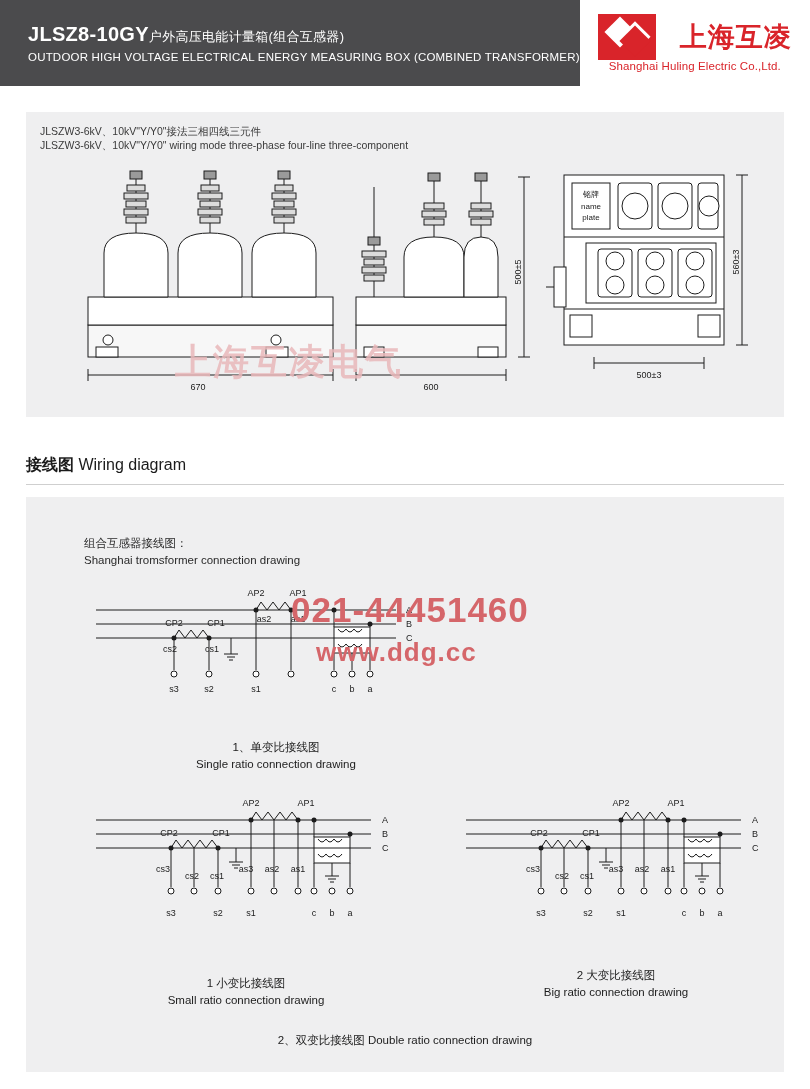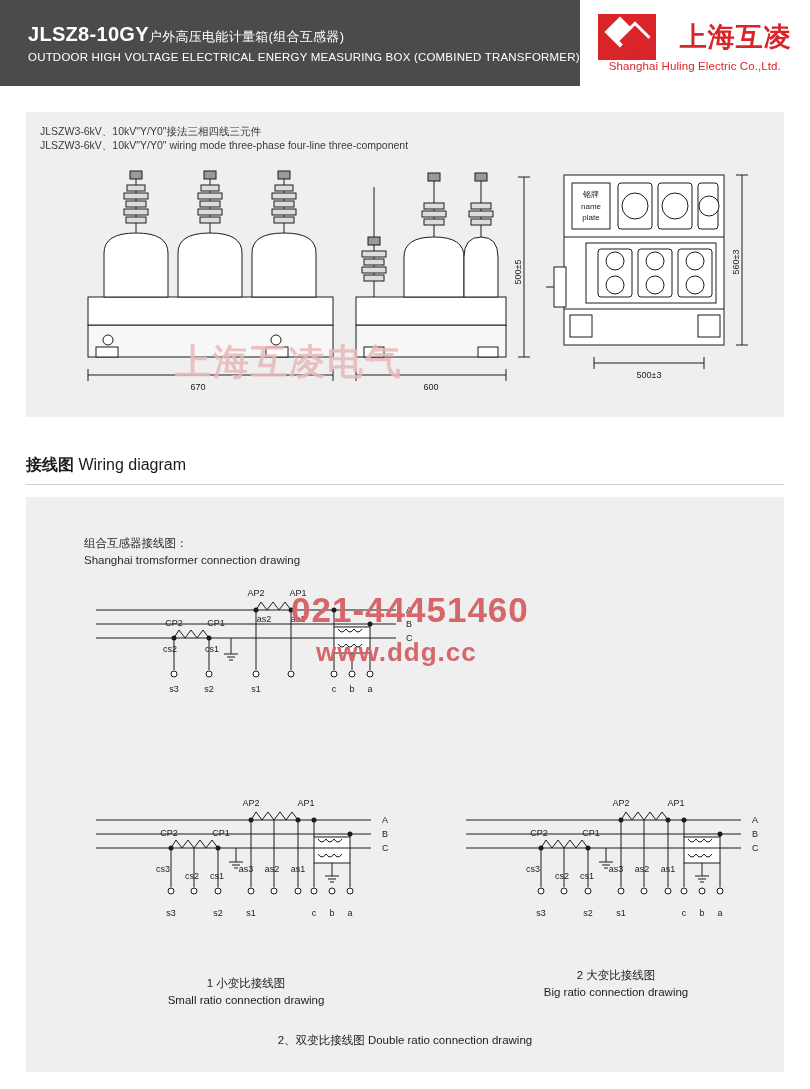--- a/index.html
+++ b/index.html
@@ -447,20 +447,24 @@
       <text class="lbl" x="340" y="45">B</text>
       <text class="lbl" x="340" y="59">C</text>
       <text class="lbl" x="108" y="110" text-anchor="middle">s3</text>
       <text class="lbl" x="143" y="110" text-anchor="middle">s2</text>
       <text class="lbl" x="190" y="110" text-anchor="middle">s1</text>
       <text class="lbl" x="268" y="110" text-anchor="middle">c</text>
       <text class="lbl" x="286" y="110" text-anchor="middle">b</text>
       <text class="lbl" x="304" y="110" text-anchor="middle">a</text>
     </svg>
 
+    <div class="cap-center" style="left:140px; top:242px; width:220px;">
+      <div>1、单变比接线图</div>
+      <div>Single ratio connection drawing</div>
+    </div>
 
     <svg width="350" height="160" style="position:absolute;left:40px;top:295px;">
       <g stroke="#1c1c1c" fill="none" stroke-width="1">
         <line x1="30" y1="28" x2="305" y2="28"></line>
         <line x1="30" y1="42" x2="305" y2="42"></line>
         <line x1="30" y1="56" x2="305" y2="56"></line>
         <polyline points="185,28 190,20 196,28 202,20 208,28 214,20 220,28 226,20 232,28"></polyline>
         <polyline points="105,56 110,48 116,56 122,48 128,56 134,48 140,56 146,48 152,56"></polyline>
         <line x1="185" y1="28" x2="185" y2="95"></line>
         <line x1="208" y1="28" x2="208" y2="95"></line>

